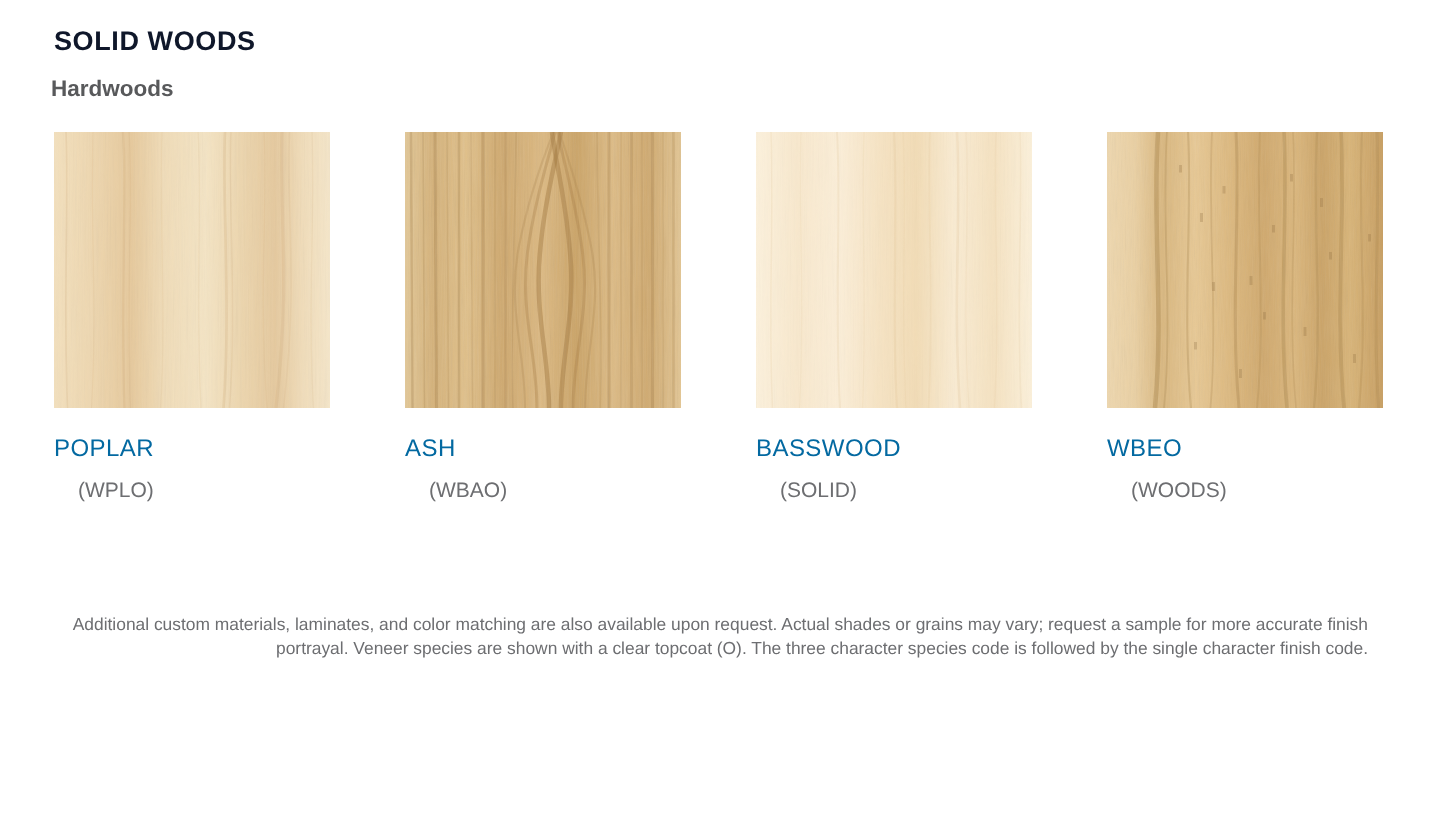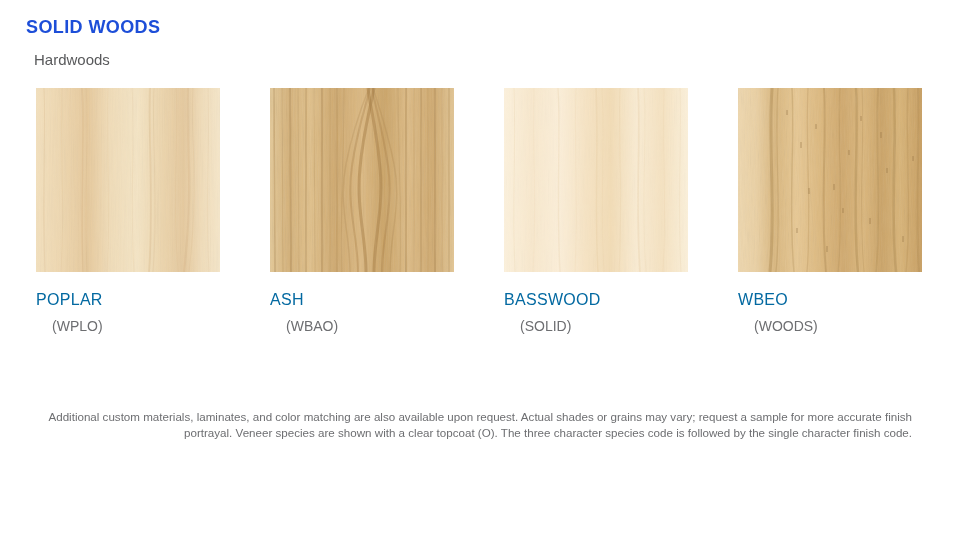--- a/index.html
+++ b/index.html
@@ -19,35 +19,35 @@
   .page {
     position: absolute;
     left: 0; top: 0;
     width: 970px;
     height: 560px;
   }
 
   
   .section-title {
     position: absolute;
-    left: 26px;
+    left: 36px;
     top: 16px;
     font-size: 18px;
     font-weight: 700;
     letter-spacing: 0.4px;
-    color: #1d4ed8;
+    color: #0f172a;
     line-height: 22px;
     white-space: nowrap;
   }
   .section-subtitle {
     position: absolute;
     left: 34px;
     top: 50px;
     font-size: 15px;
-    font-weight: 400;
+    font-weight: 700;
     color: #58595b;
     line-height: 20px;
     white-space: nowrap;
   }
 
   
   .swatch-grid {
     position: absolute;
     left: 36px;
     top: 88px;

